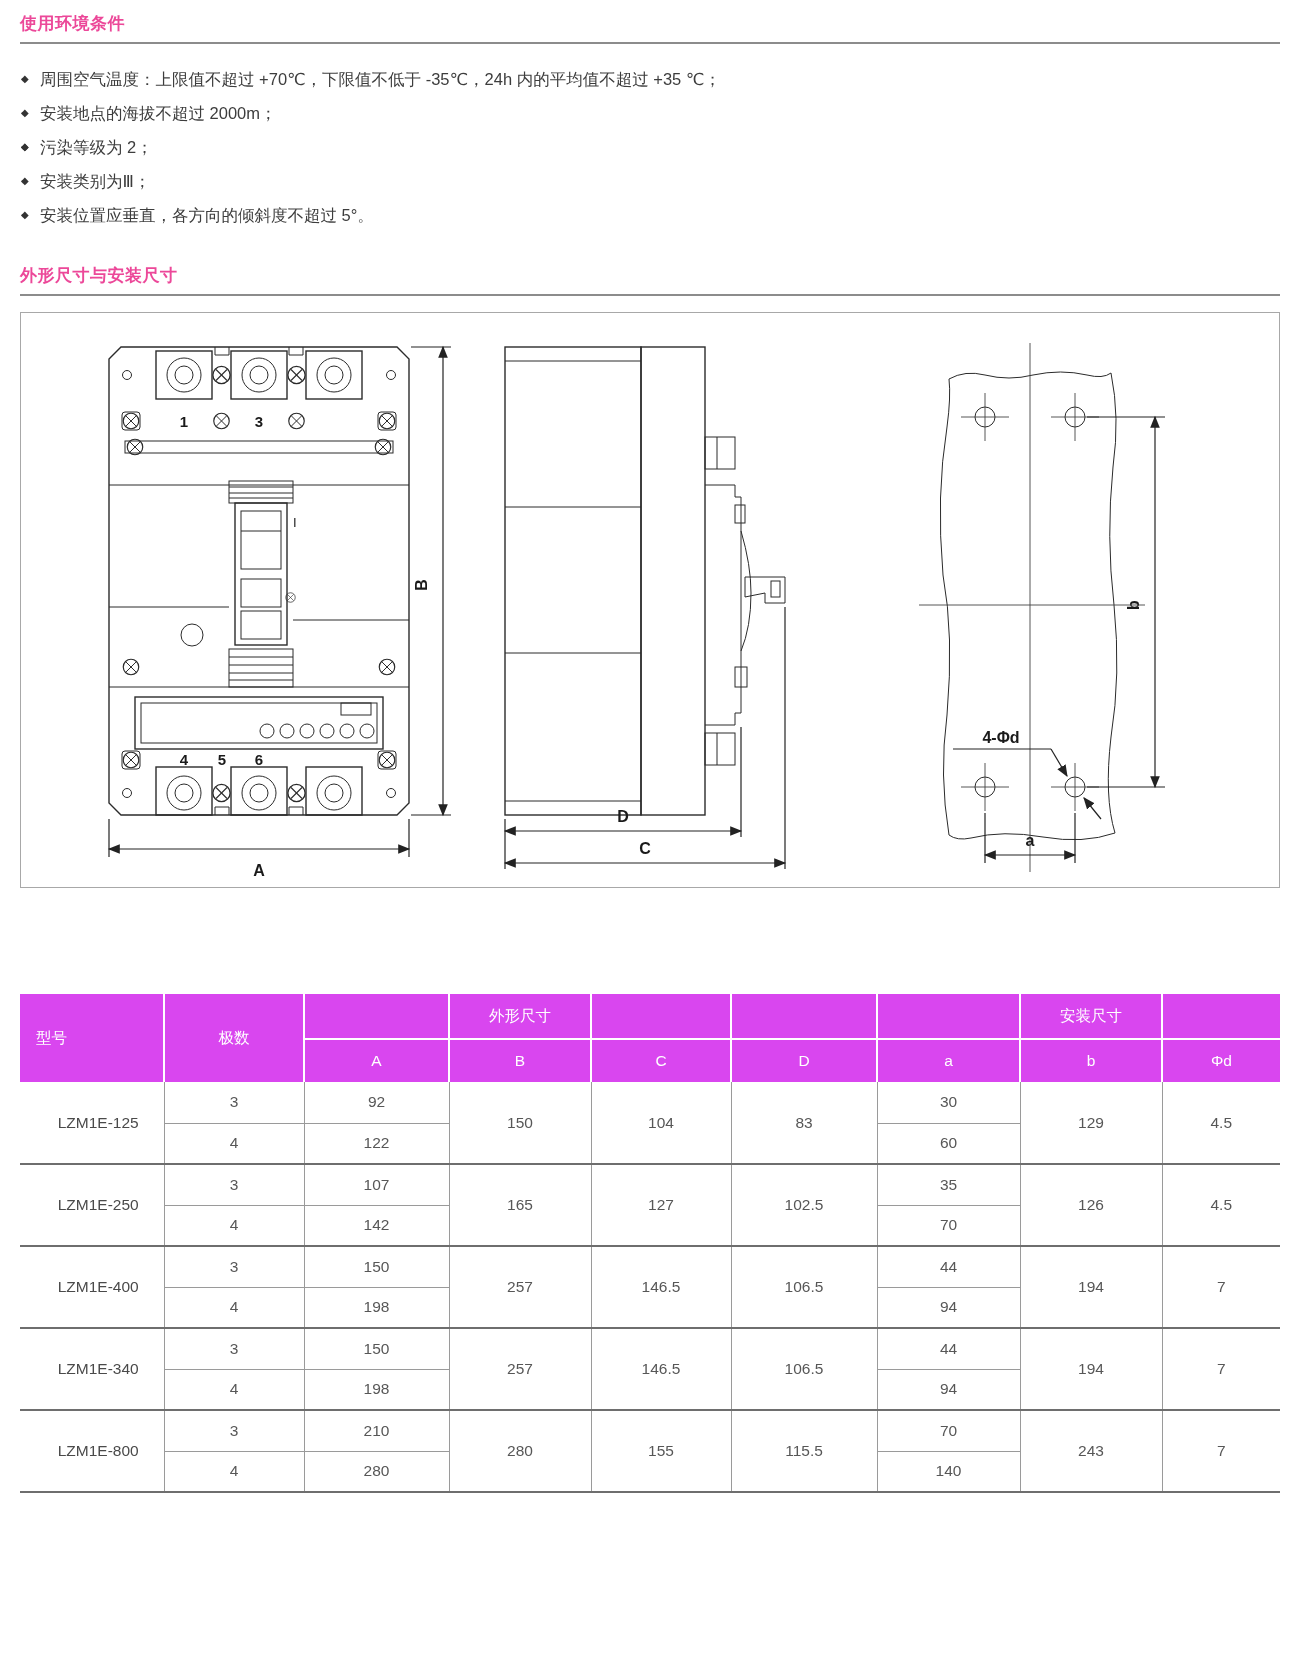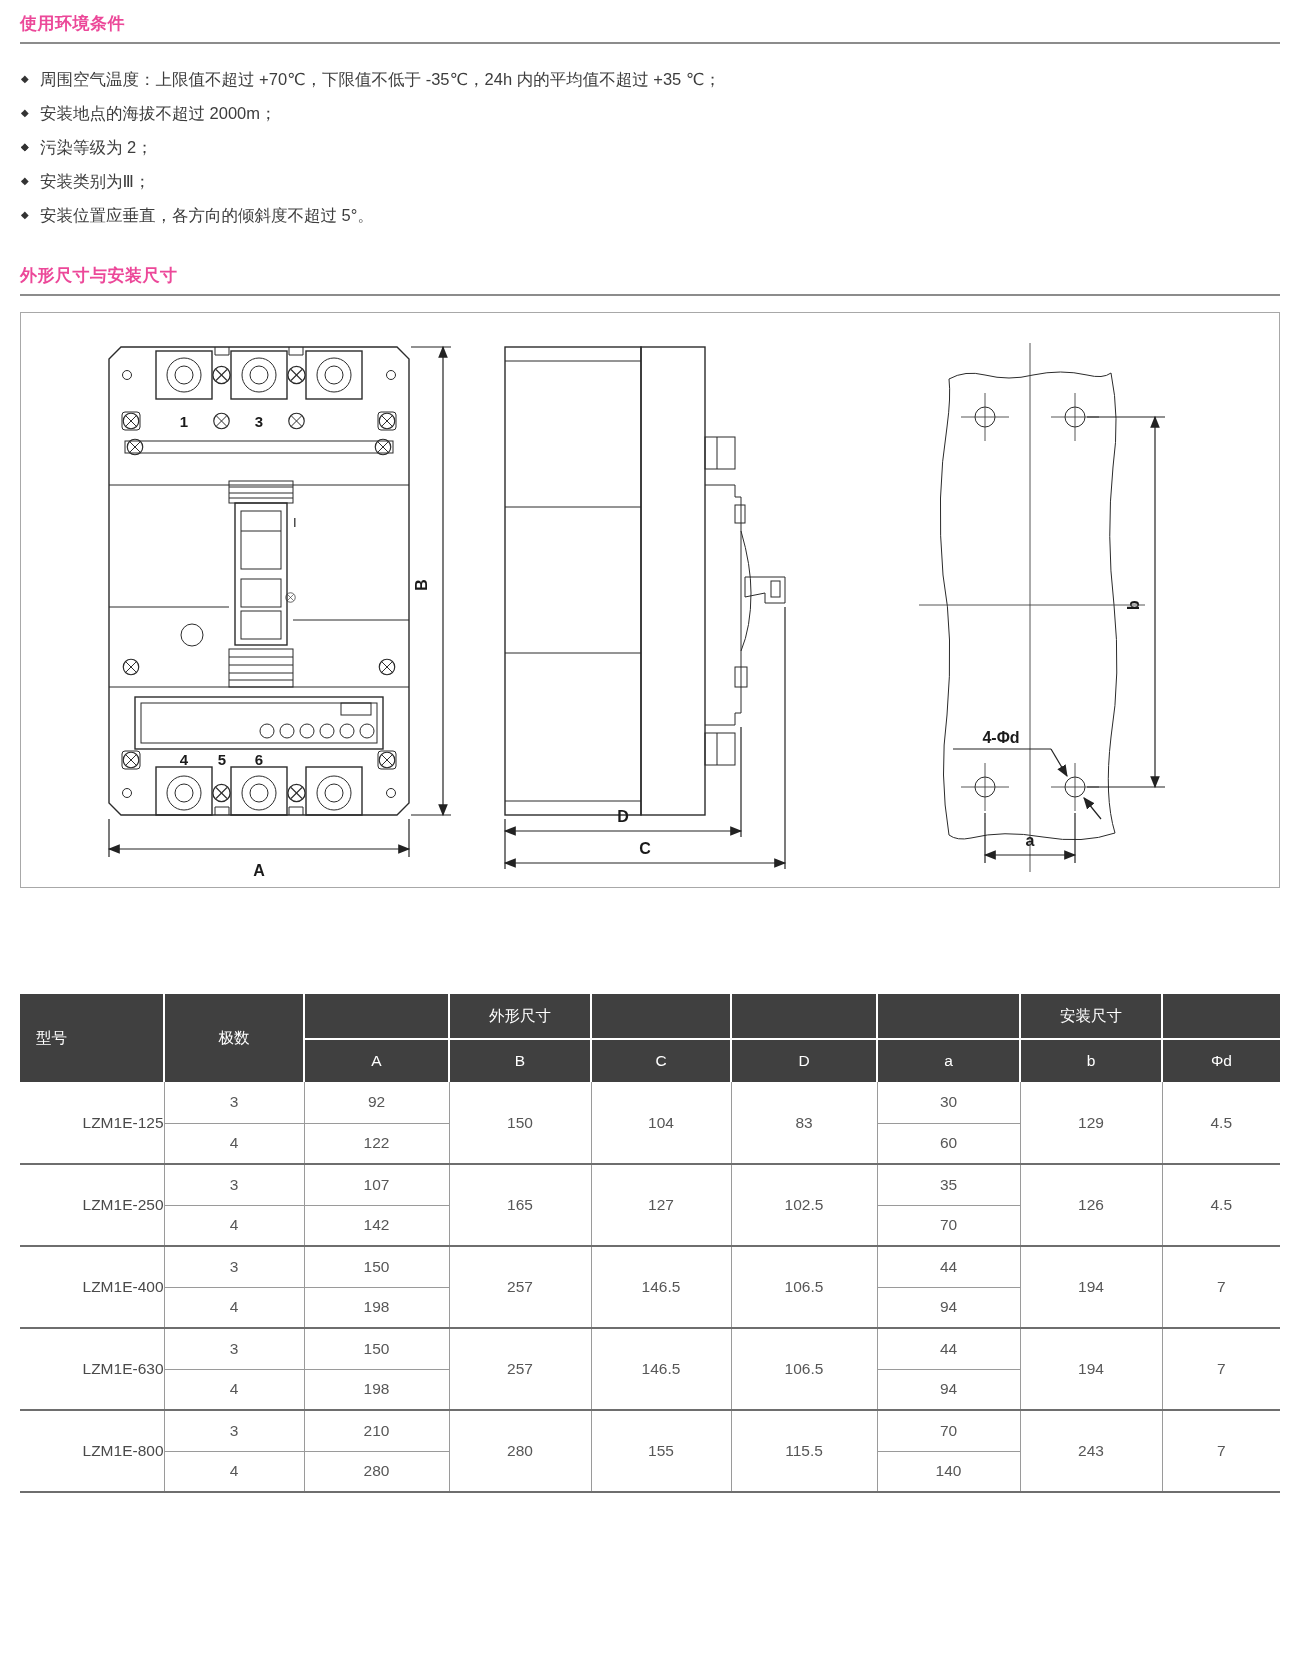--- a/index.html
+++ b/index.html
@@ -40,32 +40,32 @@
   .ln   { fill:none; stroke:#2b2b2b; stroke-width:1.4; }
   .ln2  { fill:none; stroke:#2b2b2b; stroke-width:1; }
   .dim  { fill:none; stroke:#222;    stroke-width:1.2; }
   .cl   { fill:none; stroke:#444;    stroke-width:0.9; }
   .dimtxt { font-size:16px; font-weight:bold; }
   .poletxt { font-size:15px; font-weight:bold; }
 
   
   .dim-table { margin-top:106px; width:1260px; border-collapse:collapse; table-layout:fixed; border-bottom:2px solid #6e6e6e; }
   .dim-table th {
-    background:#404040; color:#ffffff; font-weight:normal; font-size:15.5px;
+    background:#d946ef; color:#ffffff; font-weight:normal; font-size:15.5px;
     border-left:2px solid #ffffff; border-top:2px solid #ffffff;
   }
   .dim-table thead tr:first-child th { border-top:none; }
   .dim-table th.h-model { border-left:none; text-align:left; padding-left:16px; }
   .dim-table thead tr:first-child th { height:45px; }
   .dim-table thead tr:last-child  th { height:43px; }
   .dim-table td {
     text-align:center; font-size:15.5px; color:#575757; height:41px;
     border-left:1px solid #9a9a9a; background:#fff;
   }
-  .dim-table td.col-model { border-left:none; text-align:right; padding-left:13px; color:#4a4a4a; }
+  .dim-table td.col-model { border-left:none; text-align:center; padding-left:13px; color:#4a4a4a; }
   .dim-table tr.group-start td { border-top:2px solid #6e6e6e; }
   .dim-table tr.sub td { border-top:1px solid #9a9a9a; }
 </style>
 </head>
 <body>
 
 <div class="page">
 
   <div class="sec-title">使用环境条件</div>
   <div class="sec-rule"></div>
@@ -395,21 +395,21 @@
         <td rowspan="2">194</td>
         <td rowspan="2">7</td>
       </tr>
       <tr class="sub">
         <td>4</td>
         <td>198</td>
         <td>94</td>
       </tr>
 
       <tr class="group-start">
-        <td class="col-model" rowspan="2">LZM1E-630</td>
+        <td class="col-model" rowspan="2">LZM1E-340</td>
         <td>3</td>
         <td>150</td>
         <td rowspan="2">257</td>
         <td rowspan="2">146.5</td>
         <td rowspan="2">106.5</td>
         <td>44</td>
         <td rowspan="2">194</td>
         <td rowspan="2">7</td>
       </tr>
       <tr class="sub">

